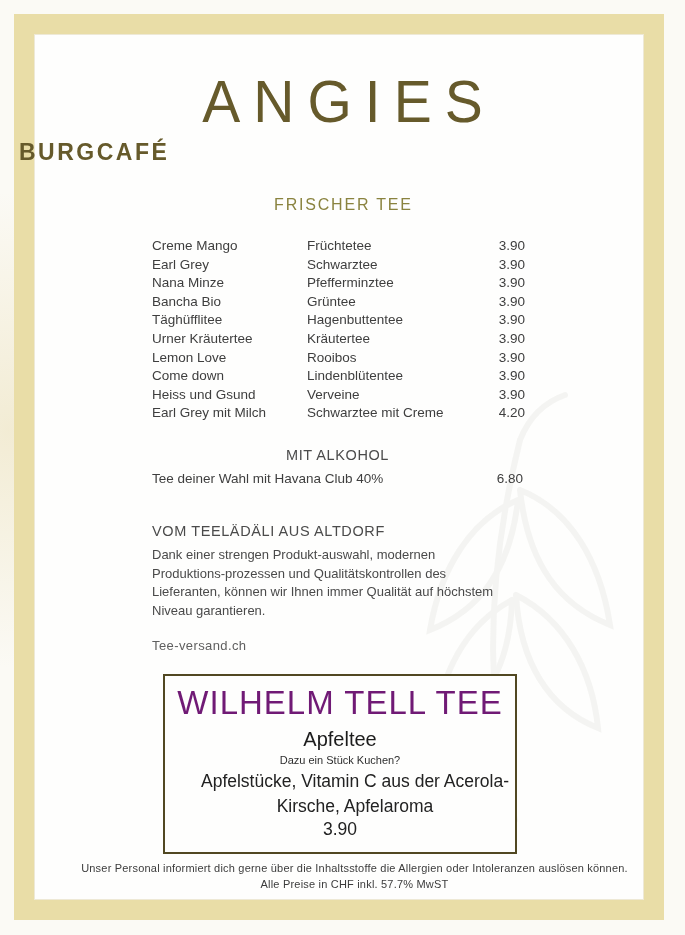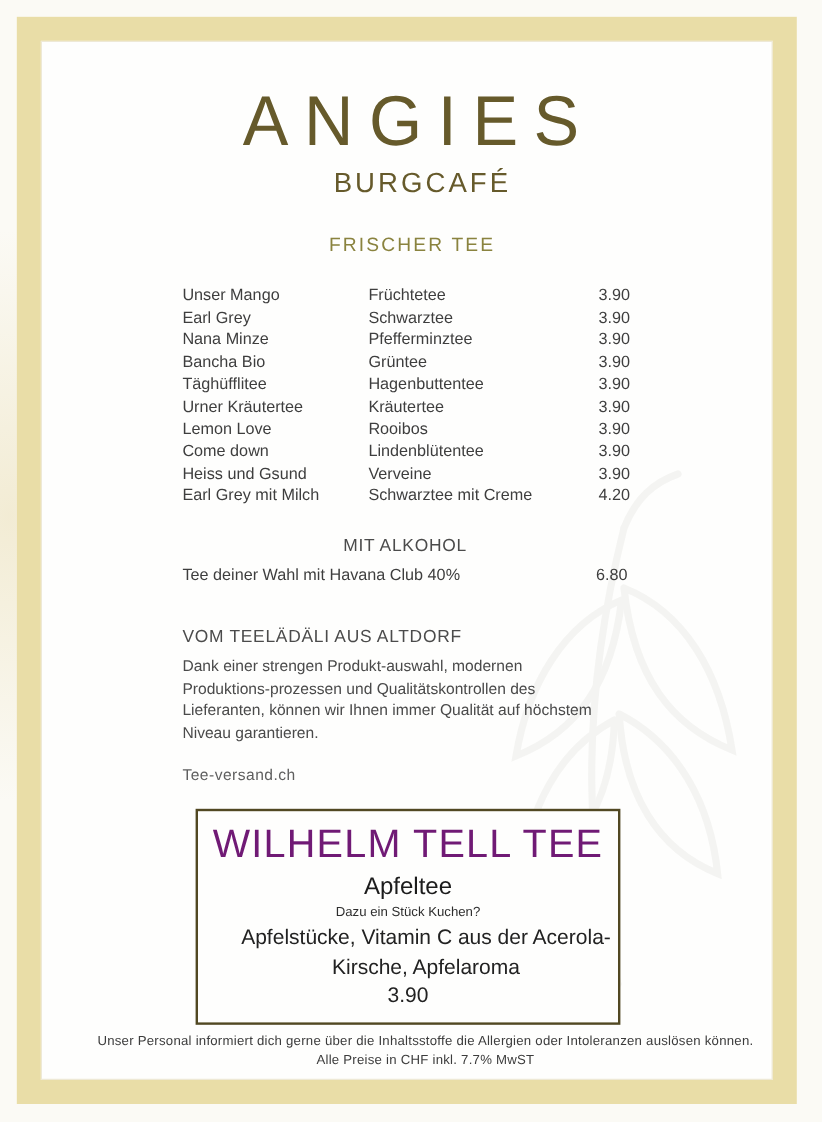--- a/index.html
+++ b/index.html
@@ -34,22 +34,22 @@
 
   .brand-title {
     position: absolute; left: 0; right: 0; top: 68px;
     margin: 0; text-align: center;
     font-size: 57px; font-weight: 400; color: #665a2b;
     letter-spacing: 13px; padding-left: 13px;
     transform: scaleY(1.03);
   }
   .brand-subtitle {
     position: absolute; left: 0; right: 0; top: 139px;
-    margin: 0; text-align: center;
-    font-size: 23px; font-weight: 400; color: #665a2b;
+    margin: 0; 
+    font-size: 23px; font-weight: 700; color: #665a2b;
     letter-spacing: 2.5px; padding-left: 19px;
   }
   .section-title {
     position: absolute; left: 0; right: 0; top: 196px;
     margin: 0; text-align: center;
     font-size: 16px; font-weight: 400; color: #8a833f;
     letter-spacing: 1.8px; padding-left: 1.8px;
   }
 
   .tea-list {
@@ -135,21 +135,21 @@
   </svg>
 
   <div class="content">
 
     <h1 class="brand-title">ANGIES</h1>
     <h2 class="brand-subtitle">BURGCAFÉ</h2>
     <h3 class="section-title">FRISCHER TEE</h3>
 
     <div class="tea-list" id="tea-list">
         <div class="tea-row">
-          <span>Unser Mango</span>
+          <span>Creme Mango</span>
           <span>Früchtetee</span>
           <span class="price">3.90</span>
         </div>
         <div class="tea-row">
           <span>Earl Grey</span>
           <span>Schwarztee</span>
           <span class="price">3.90</span>
         </div>
         <div class="tea-row">
           <span>Nana Minze</span>
@@ -210,17 +210,17 @@
     <div class="special-box">
       <p class="special-title">WILHELM TELL TEE</p>
       <p class="special-subtitle">Apfeltee</p>
       <p class="special-note">Dazu ein Stück Kuchen?</p>
       <p class="special-desc">Apfelstücke, Vitamin C aus der Acerola-Kirsche, Apfelaroma</p>
       <p class="special-price">3.90</p>
     </div>
 
     <div class="footer">
       <p>Unser Personal informiert dich gerne über die Inhaltsstoffe die Allergien oder Intoleranzen auslösen können.</p>
-      <p>Alle Preise in CHF inkl. 7.7% MwST</p>
+      <p>Alle Preise in CHF inkl. 57.7% MwST</p>
     </div>
 
   </div>
 </div>
 
 </body></html>

